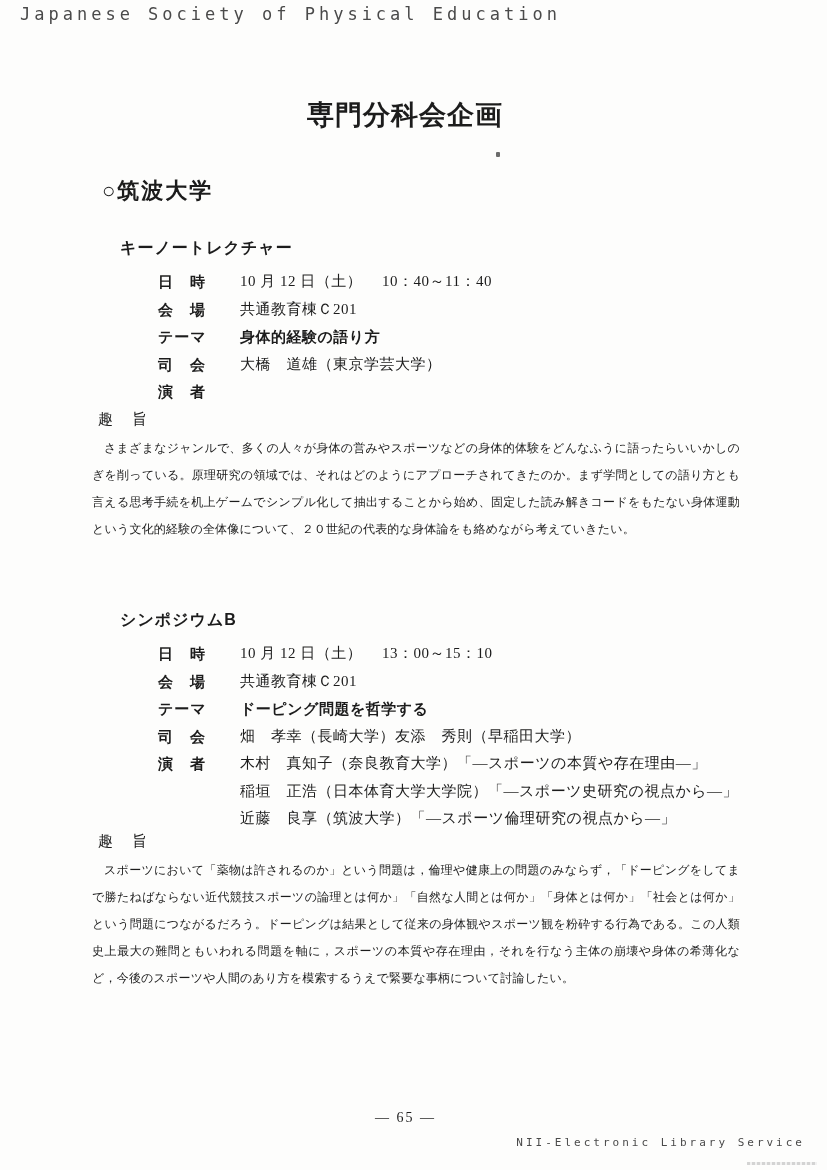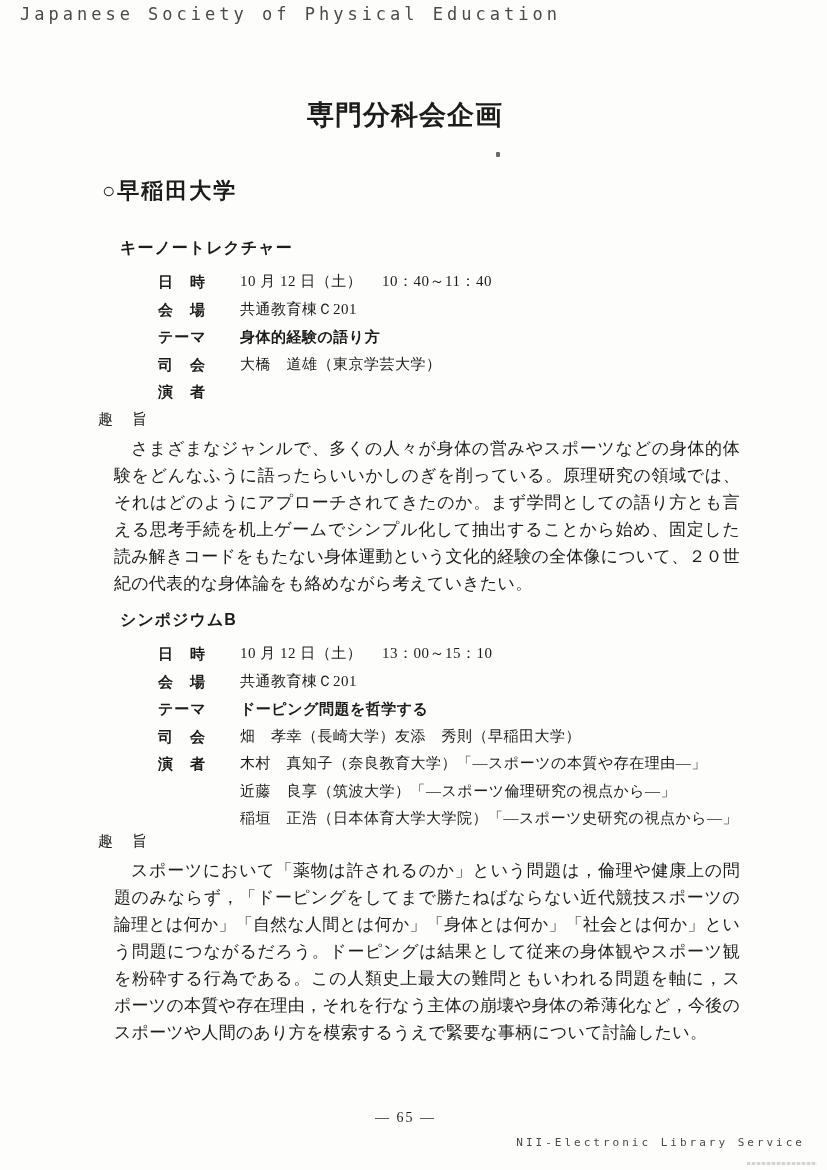--- a/index.html
+++ b/index.html
@@ -77,26 +77,25 @@
   .purpose-block { position: absolute; left: 92px; width: 648px; }
   .purpose-block.first { top: 410px; }
   .purpose-block.second { top: 832px; }
   .purpose-label {
     font-size: 15px;
     letter-spacing: 2px;
     margin-bottom: 6px;
     padding-left: 6px;
   }
   .purpose-text {
-    font-size: 17px;
+    font-size: 12px;
     line-height: 27px;
     text-indent: 1em;
     text-align: justify;
     letter-spacing: 0.2px;
-    margin-left: 22px;
   }
   .page-number {
     position: absolute;
     left: 0; top: 1110px;
     width: 780px;
     text-align: center;
     font-size: 14px;
     letter-spacing: 2px;
     padding-left: 31px;
   }
@@ -116,21 +115,21 @@
   }
 </style>
 </head>
 <body>
 
 <div class="scan-header mono">Japanese Society of Physical Education</div>
 
 <h1 class="doc-title gothic">専門分科会企画</h1>
 <div class="title-speck"></div>
 
-<h2 class="section-title gothic">○早稲田大学</h2>
+<h2 class="section-title gothic">○筑波大学</h2>
 
 <section class="event-block keynote">
   <div class="event-heading gothic">キーノートレクチャー</div>
   <div class="detail-row">
     <span class="lbl">日　時</span>
     <span class="val">10 月 12 日（土）　 10：40～11：40</span>
   </div>
   <div class="detail-row">
     <span class="lbl">会　場</span>
     <span class="val">共通教育棟Ｃ201</span>
@@ -170,25 +169,25 @@
   <div class="detail-row">
     <span class="lbl">司　会</span>
     <span class="val">畑　孝幸（長崎大学）友添　秀則（早稲田大学）</span>
   </div>
   <div class="detail-row">
     <span class="lbl">演　者</span>
     <span class="val">木村　真知子（奈良教育大学）「―スポーツの本質や存在理由―」</span>
   </div>
   <div class="detail-row">
     <span class="lbl"></span>
-    <span class="val">近藤　良享（筑波大学）「―スポーツ倫理研究の視点から―」</span>
+    <span class="val">稲垣　正浩（日本体育大学大学院）「―スポーツ史研究の視点から―」</span>
   </div>
   <div class="detail-row">
     <span class="lbl"></span>
-    <span class="val">稲垣　正浩（日本体育大学大学院）「―スポーツ史研究の視点から―」</span>
+    <span class="val">近藤　良享（筑波大学）「―スポーツ倫理研究の視点から―」</span>
   </div>
 </section>
 
 <section class="purpose-block second">
   <div class="purpose-label">趣　旨</div>
   <p class="purpose-text">スポーツにおいて「薬物は許されるのか」という問題は，倫理や健康上の問題のみならず，「ドーピングをしてまで勝たねばならない近代競技スポーツの論理とは何か」「自然な人間とは何か」「身体とは何か」「社会とは何か」という問題につながるだろう。ドーピングは結果として従来の身体観やスポーツ観を粉砕する行為である。この人類史上最大の難問ともいわれる問題を軸に，スポーツの本質や存在理由，それを行なう主体の崩壊や身体の希薄化など，今後のスポーツや人間のあり方を模索するうえで緊要な事柄について討論したい。</p>
 </section>
 
 <div class="page-number">— 65 —</div>
 <div class="nii-footer mono">NII-Electronic Library Service</div>

